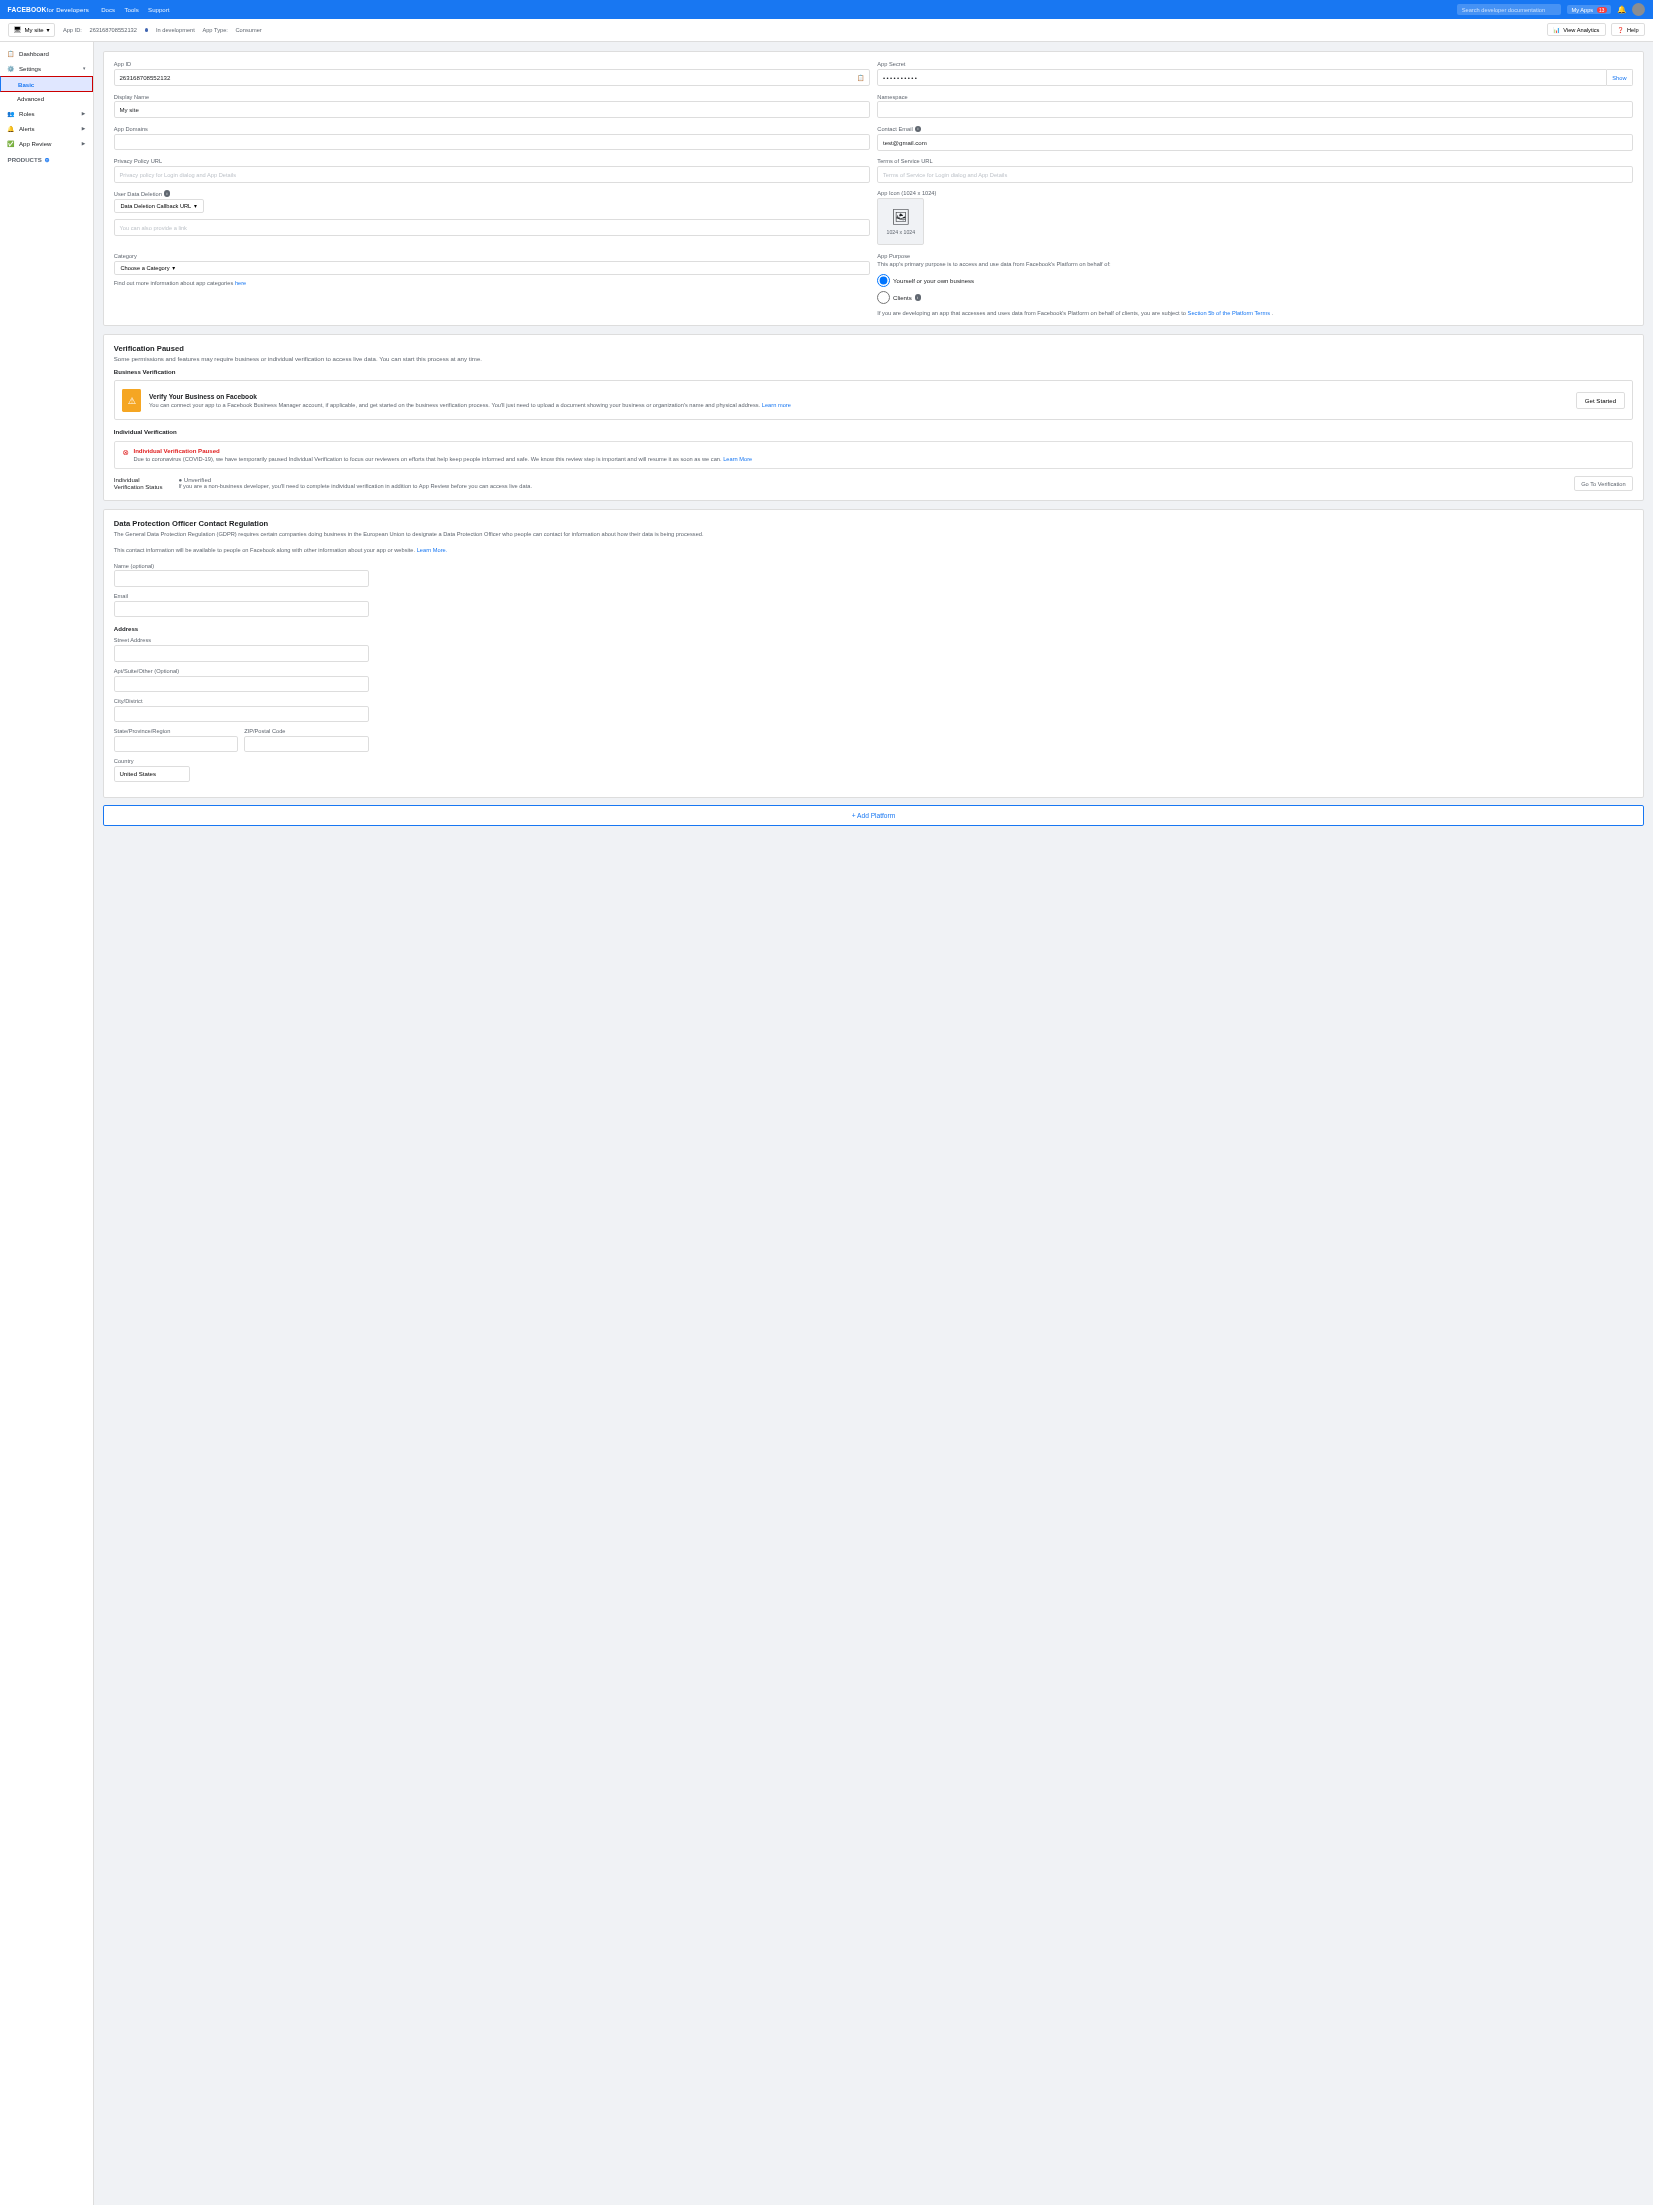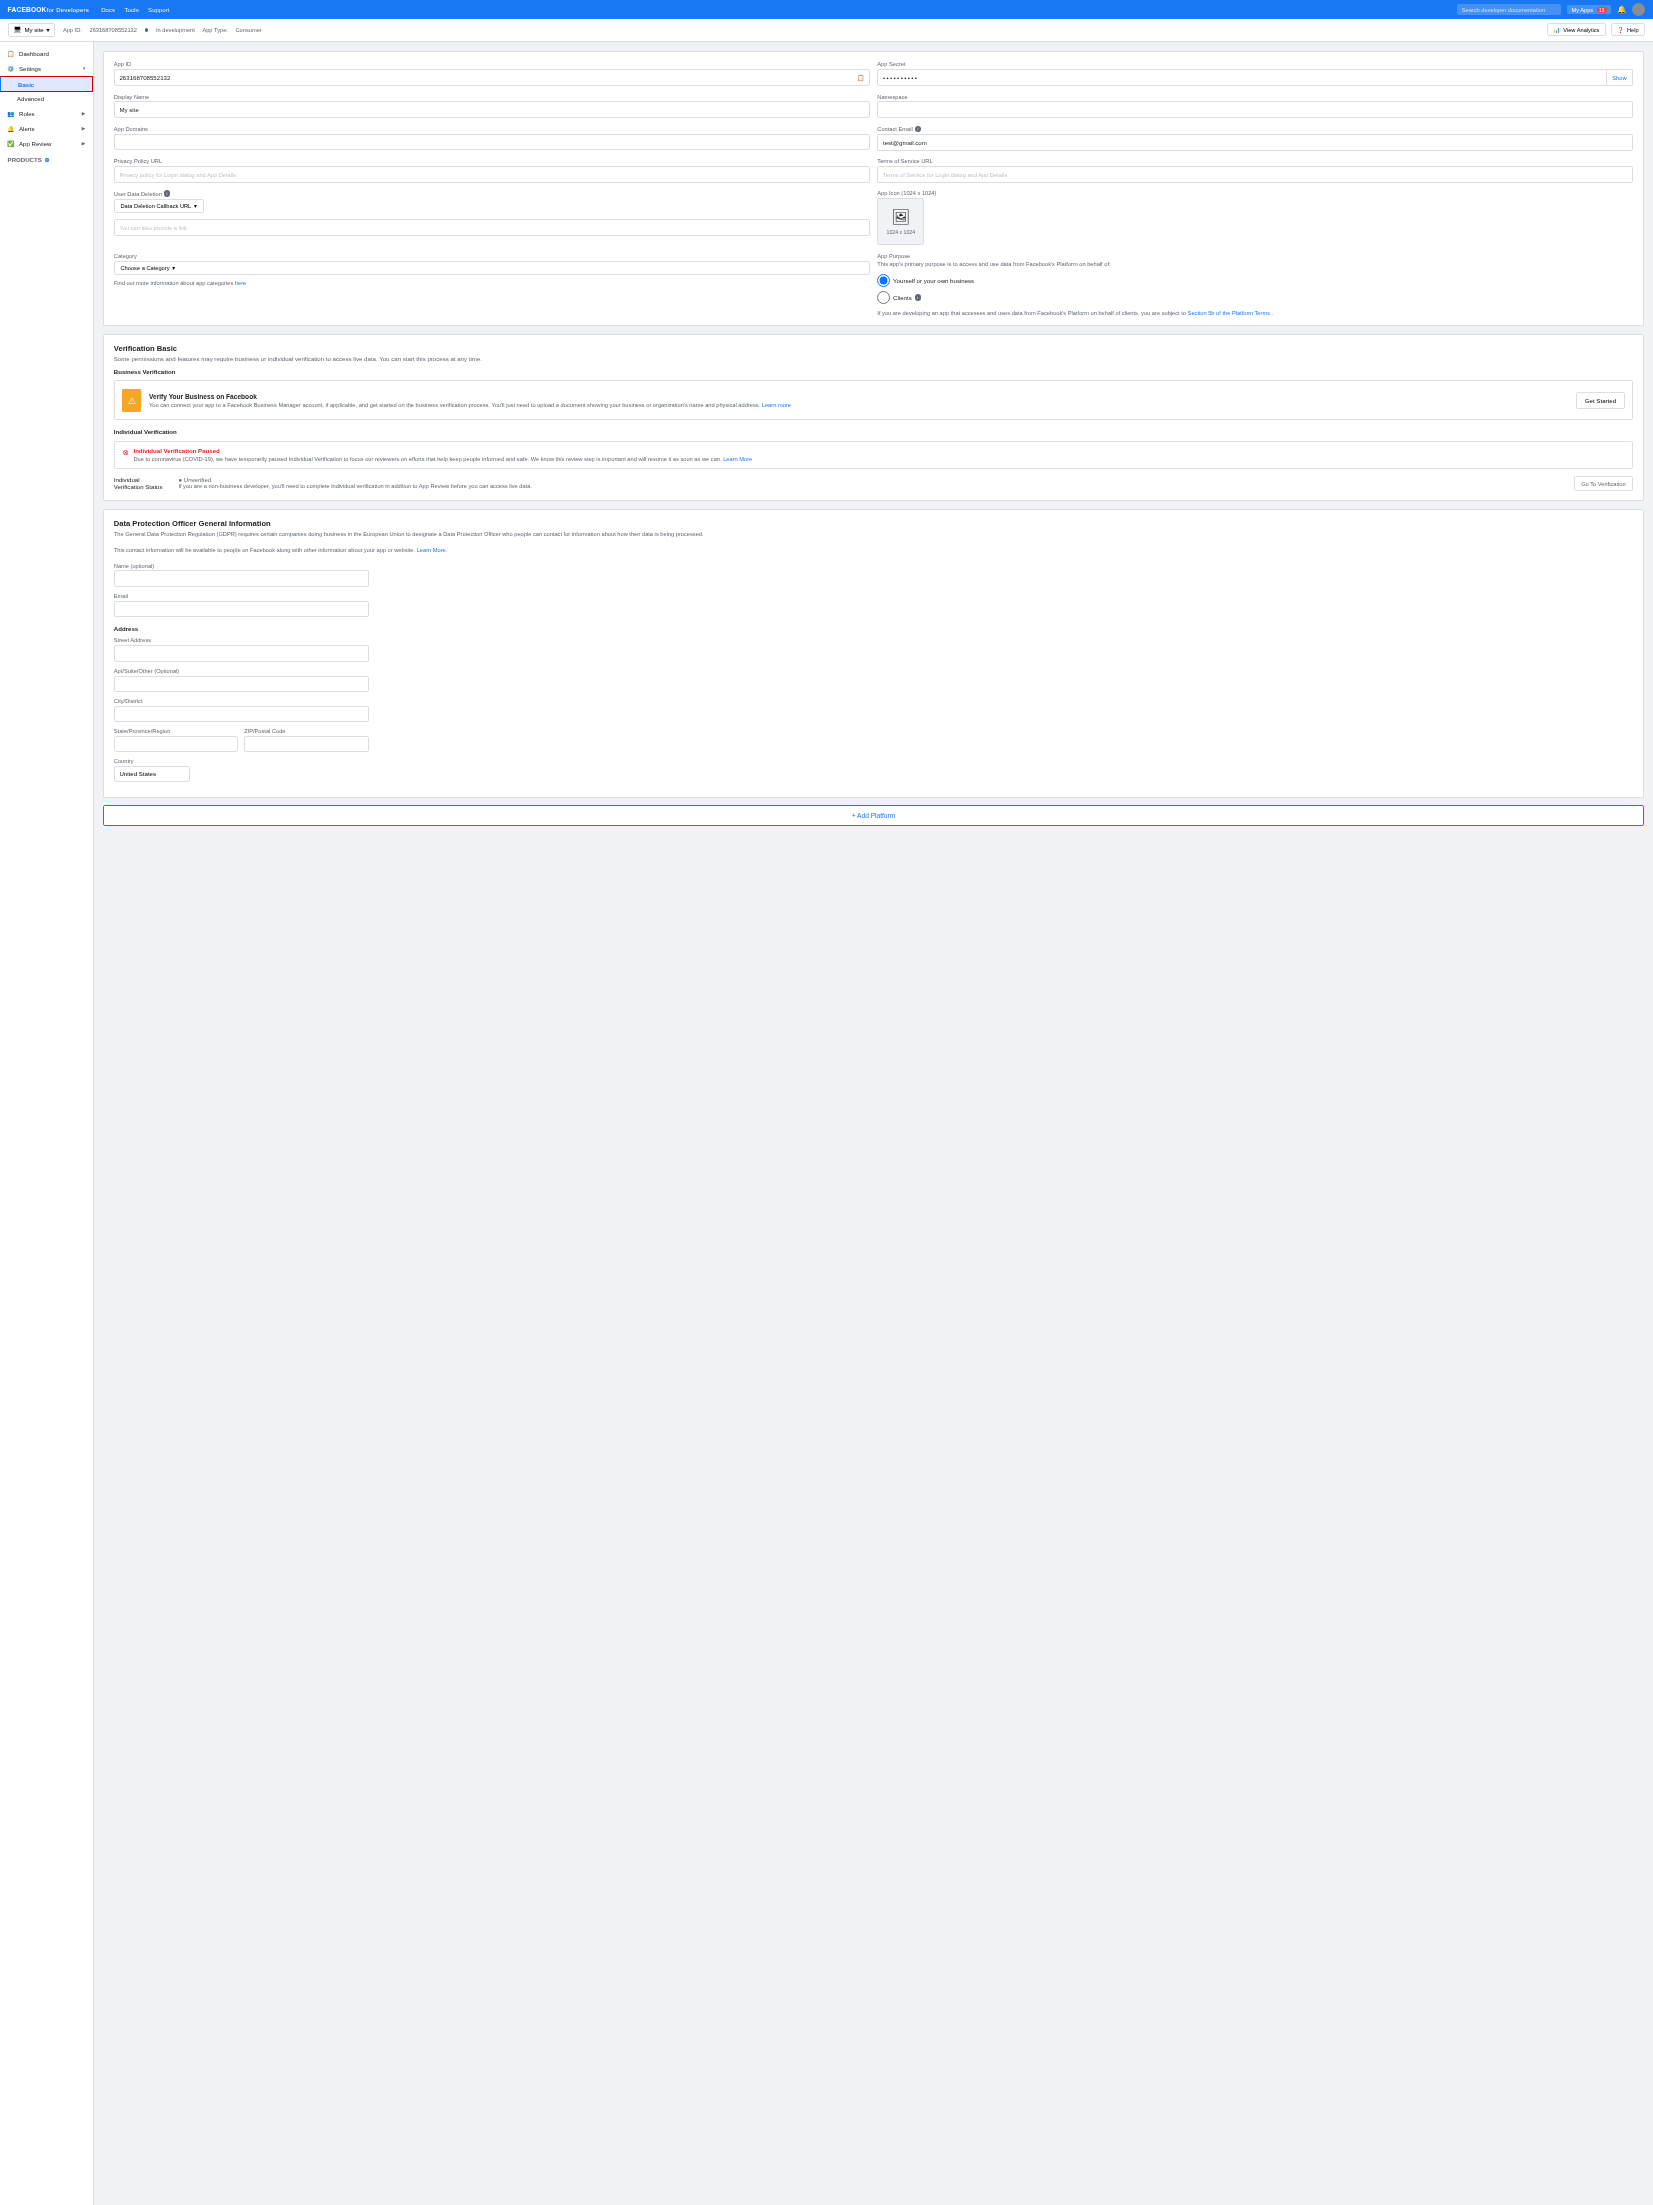--- a/index.html
+++ b/index.html
@@ -549,21 +549,21 @@
             <span>If you are developing an app that accesses and uses data from Facebook's Platform on behalf of clients, you are subject to</span>
             <a class="purpose-link">Section 5b of the Platform Terms</a>
             <span>.</span>
           </p>
         </div>
 
       </div>
     </div>
 
     <div class="card">
-      <h2 class="section-title">Verification Basic</h2>
+      <h2 class="section-title">Verification Paused</h2>
       <p class="section-desc">Some permissions and features may require business or individual verification to access live data. You can start this process at any time.</p>
 
       <h3 style="font-size:6.1px;font-weight:600;margin-bottom:3.8px;">Business Verification</h3>
 
       <div class="verify-card">
         <div class="verify-icon-orange">
           <span>⚠</span>
         </div>
         <div class="verify-text">
           <div class="verify-title">Verify Your Business on Facebook</div>
@@ -595,21 +595,21 @@
             <span>● </span>
             <span>Unverified</span>
           </div>
           <div class="verification-status-desc">If you are a non-business developer, you'll need to complete individual verification in addition to App Review before you can access live data.</div>
         </div>
         <button class="go-to-verification-btn">Go To Verification</button>
       </div>
     </div>
 
     <div class="card">
-      <h2 class="section-title">Data Protection Officer General Information</h2>
+      <h2 class="section-title">Data Protection Officer Contact Regulation</h2>
       <p class="dpo-desc">The General Data Protection Regulation (GDPR) requires certain companies doing business in the European Union to designate a Data Protection Officer who people can contact for information about how their data is being processed.</p>
       <p class="dpo-desc">
         <span>This contact information will be available to people on Facebook along with other information about your app or website.</span>
         <a class="category-link">Learn More.</a>
       </p>
 
       <div class="form-group" style="max-width:255px;margin-bottom:5.7px;">
         <label class="form-label">Name (optional)</label>
         <input class="form-input" type="text" style="">
       </div>

